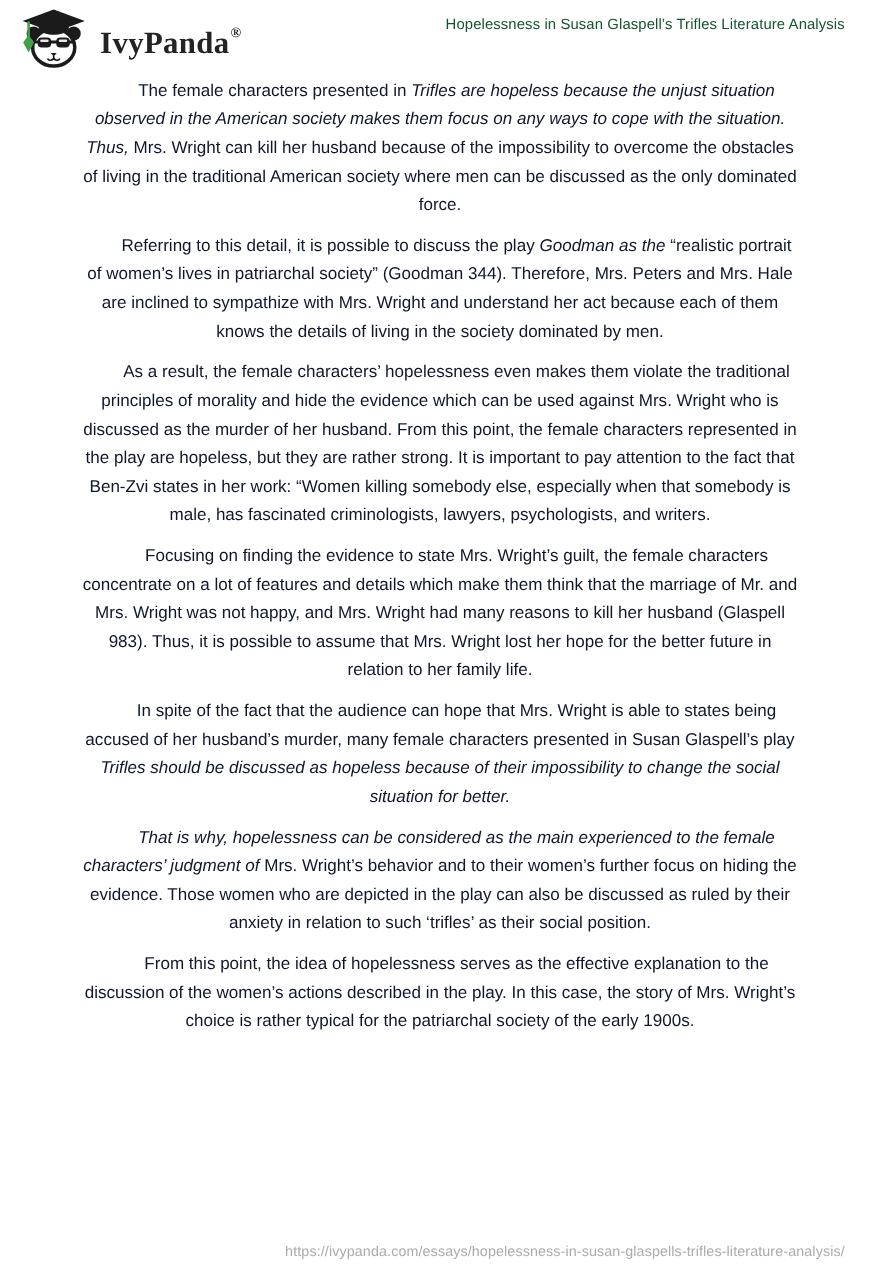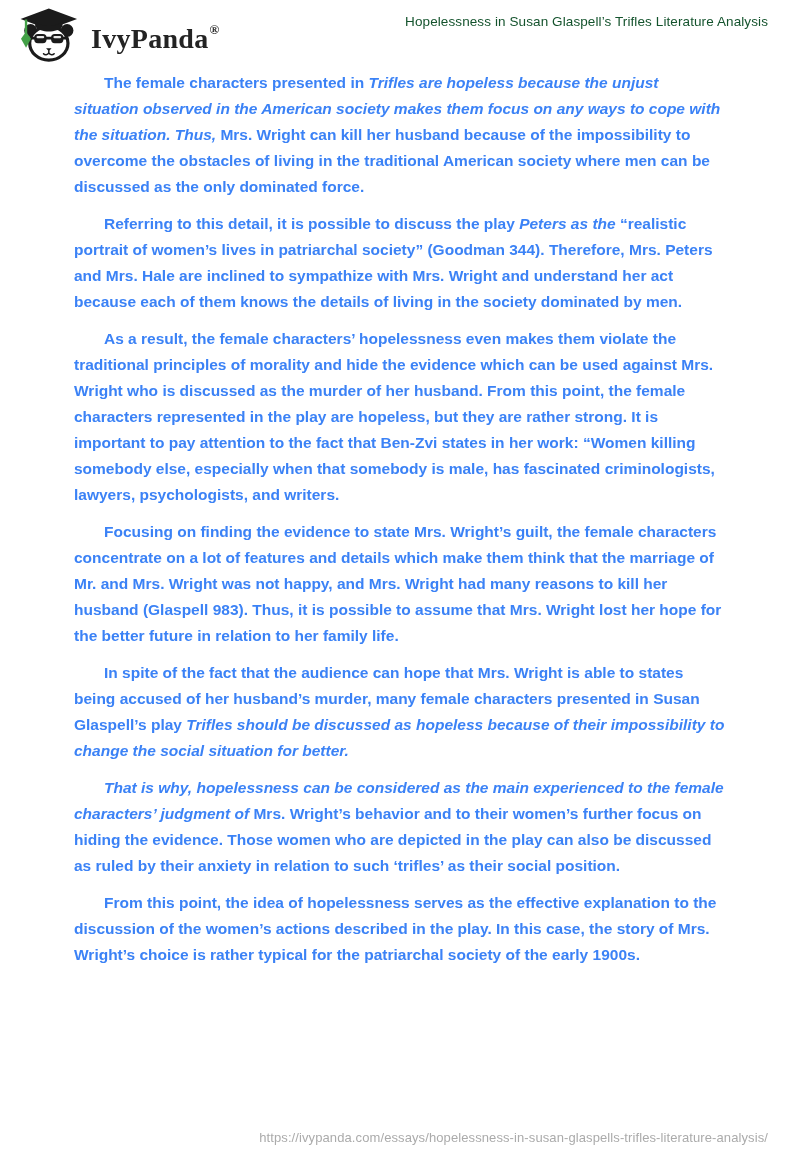--- a/index.html
+++ b/index.html
@@ -50,23 +50,22 @@
     position: absolute;
     left: 74px;
     top: 70px;
     width: 652px;
   }
   .content p {
     margin: 0 0 11px 0;
     text-indent: 30px;
     font-size: 15.5px;
     line-height: 26px;
-    color: #3b82f6;
-    text-align: left;
-    font-weight: bold;
+    color: #0f172a;
+    text-align: center;
   }
   .content p em { font-style: italic; }
   
   .footer {
     position: absolute;
     right: 32px;
     bottom: 15px;
     font-size: 13px;
     color: #ababab;
     letter-spacing: 0.1px;
@@ -106,21 +105,21 @@
           <path d="M11 27.5 L 5.5 35 L 11 45 L 16.5 35 Z" fill="#43a047"></path>
         </svg>
       </span>
       <span class="brand-name"><span>IvyPanda</span><sup>®</sup></span>
     </div>
     <div class="doc-title">Hopelessness in Susan Glaspell’s Trifles Literature Analysis</div>
   </header>
 
   <main class="content">
       <p><span>The female characters presented in </span><em>Trifles are hopeless because the unjust situation observed in the American society makes them focus on any ways to cope with the situation. Thus, </em><span>Mrs. Wright can kill her husband because of the impossibility to overcome the obstacles of living in the traditional American society where men can be discussed as the only dominated force.</span></p>
-      <p><span>Referring to this detail, it is possible to discuss the play </span><em>Peters as the </em><span>“realistic portrait of women’s lives in patriarchal society” (Goodman 344). Therefore, Mrs. Peters and Mrs. Hale are inclined to sympathize with Mrs. Wright and understand her act because each of them knows the details of living in the society dominated by men.</span></p>
+      <p><span>Referring to this detail, it is possible to discuss the play </span><em>Goodman as the </em><span>“realistic portrait of women’s lives in patriarchal society” (Goodman 344). Therefore, Mrs. Peters and Mrs. Hale are inclined to sympathize with Mrs. Wright and understand her act because each of them knows the details of living in the society dominated by men.</span></p>
       <p><span>As a result, the female characters’ hopelessness even makes them violate the traditional principles of morality and hide the evidence which can be used against Mrs. Wright who is discussed as the murder of her husband. From this point, the female characters represented in the play are hopeless, but they are rather strong. It is important to pay attention to the fact that Ben-Zvi states in her work: “Women killing somebody else, especially when that somebody is male, has fascinated criminologists, lawyers, psychologists, and writers.</span></p>
       <p><span>Focusing on finding the evidence to state Mrs. Wright’s guilt, the female characters concentrate on a lot of features and details which make them think that the marriage of Mr. and Mrs. Wright was not happy, and Mrs. Wright had many reasons to kill her husband (Glaspell 983). Thus, it is possible to assume that Mrs. Wright lost her hope for the better future in relation to her family life.</span></p>
       <p><span>In spite of the fact that the audience can hope that Mrs. Wright is able to states being accused of her husband’s murder, many female characters presented in Susan Glaspell’s play </span><em>Trifles should be discussed as hopeless because of their impossibility to change the social situation for better.</em></p>
       <p><em>That is why, hopelessness can be considered as the main experienced to the female characters’ judgment of </em><span>Mrs. Wright’s behavior and to their women’s further focus on hiding the evidence. Those women who are depicted in the play can also be discussed as ruled by their anxiety in relation to such ‘trifles’ as their social position.</span></p>
       <p><span>From this point, the idea of hopelessness serves as the effective explanation to the discussion of the women’s actions described in the play. In this case, the story of Mrs. Wright’s choice is rather typical for the patriarchal society of the early 1900s.</span></p>
     </main>
 
   <footer class="footer">
     <span>https://ivypanda.com/essays/hopelessness-in-susan-glaspells-trifles-literature-analysis/</span>
   </footer>

